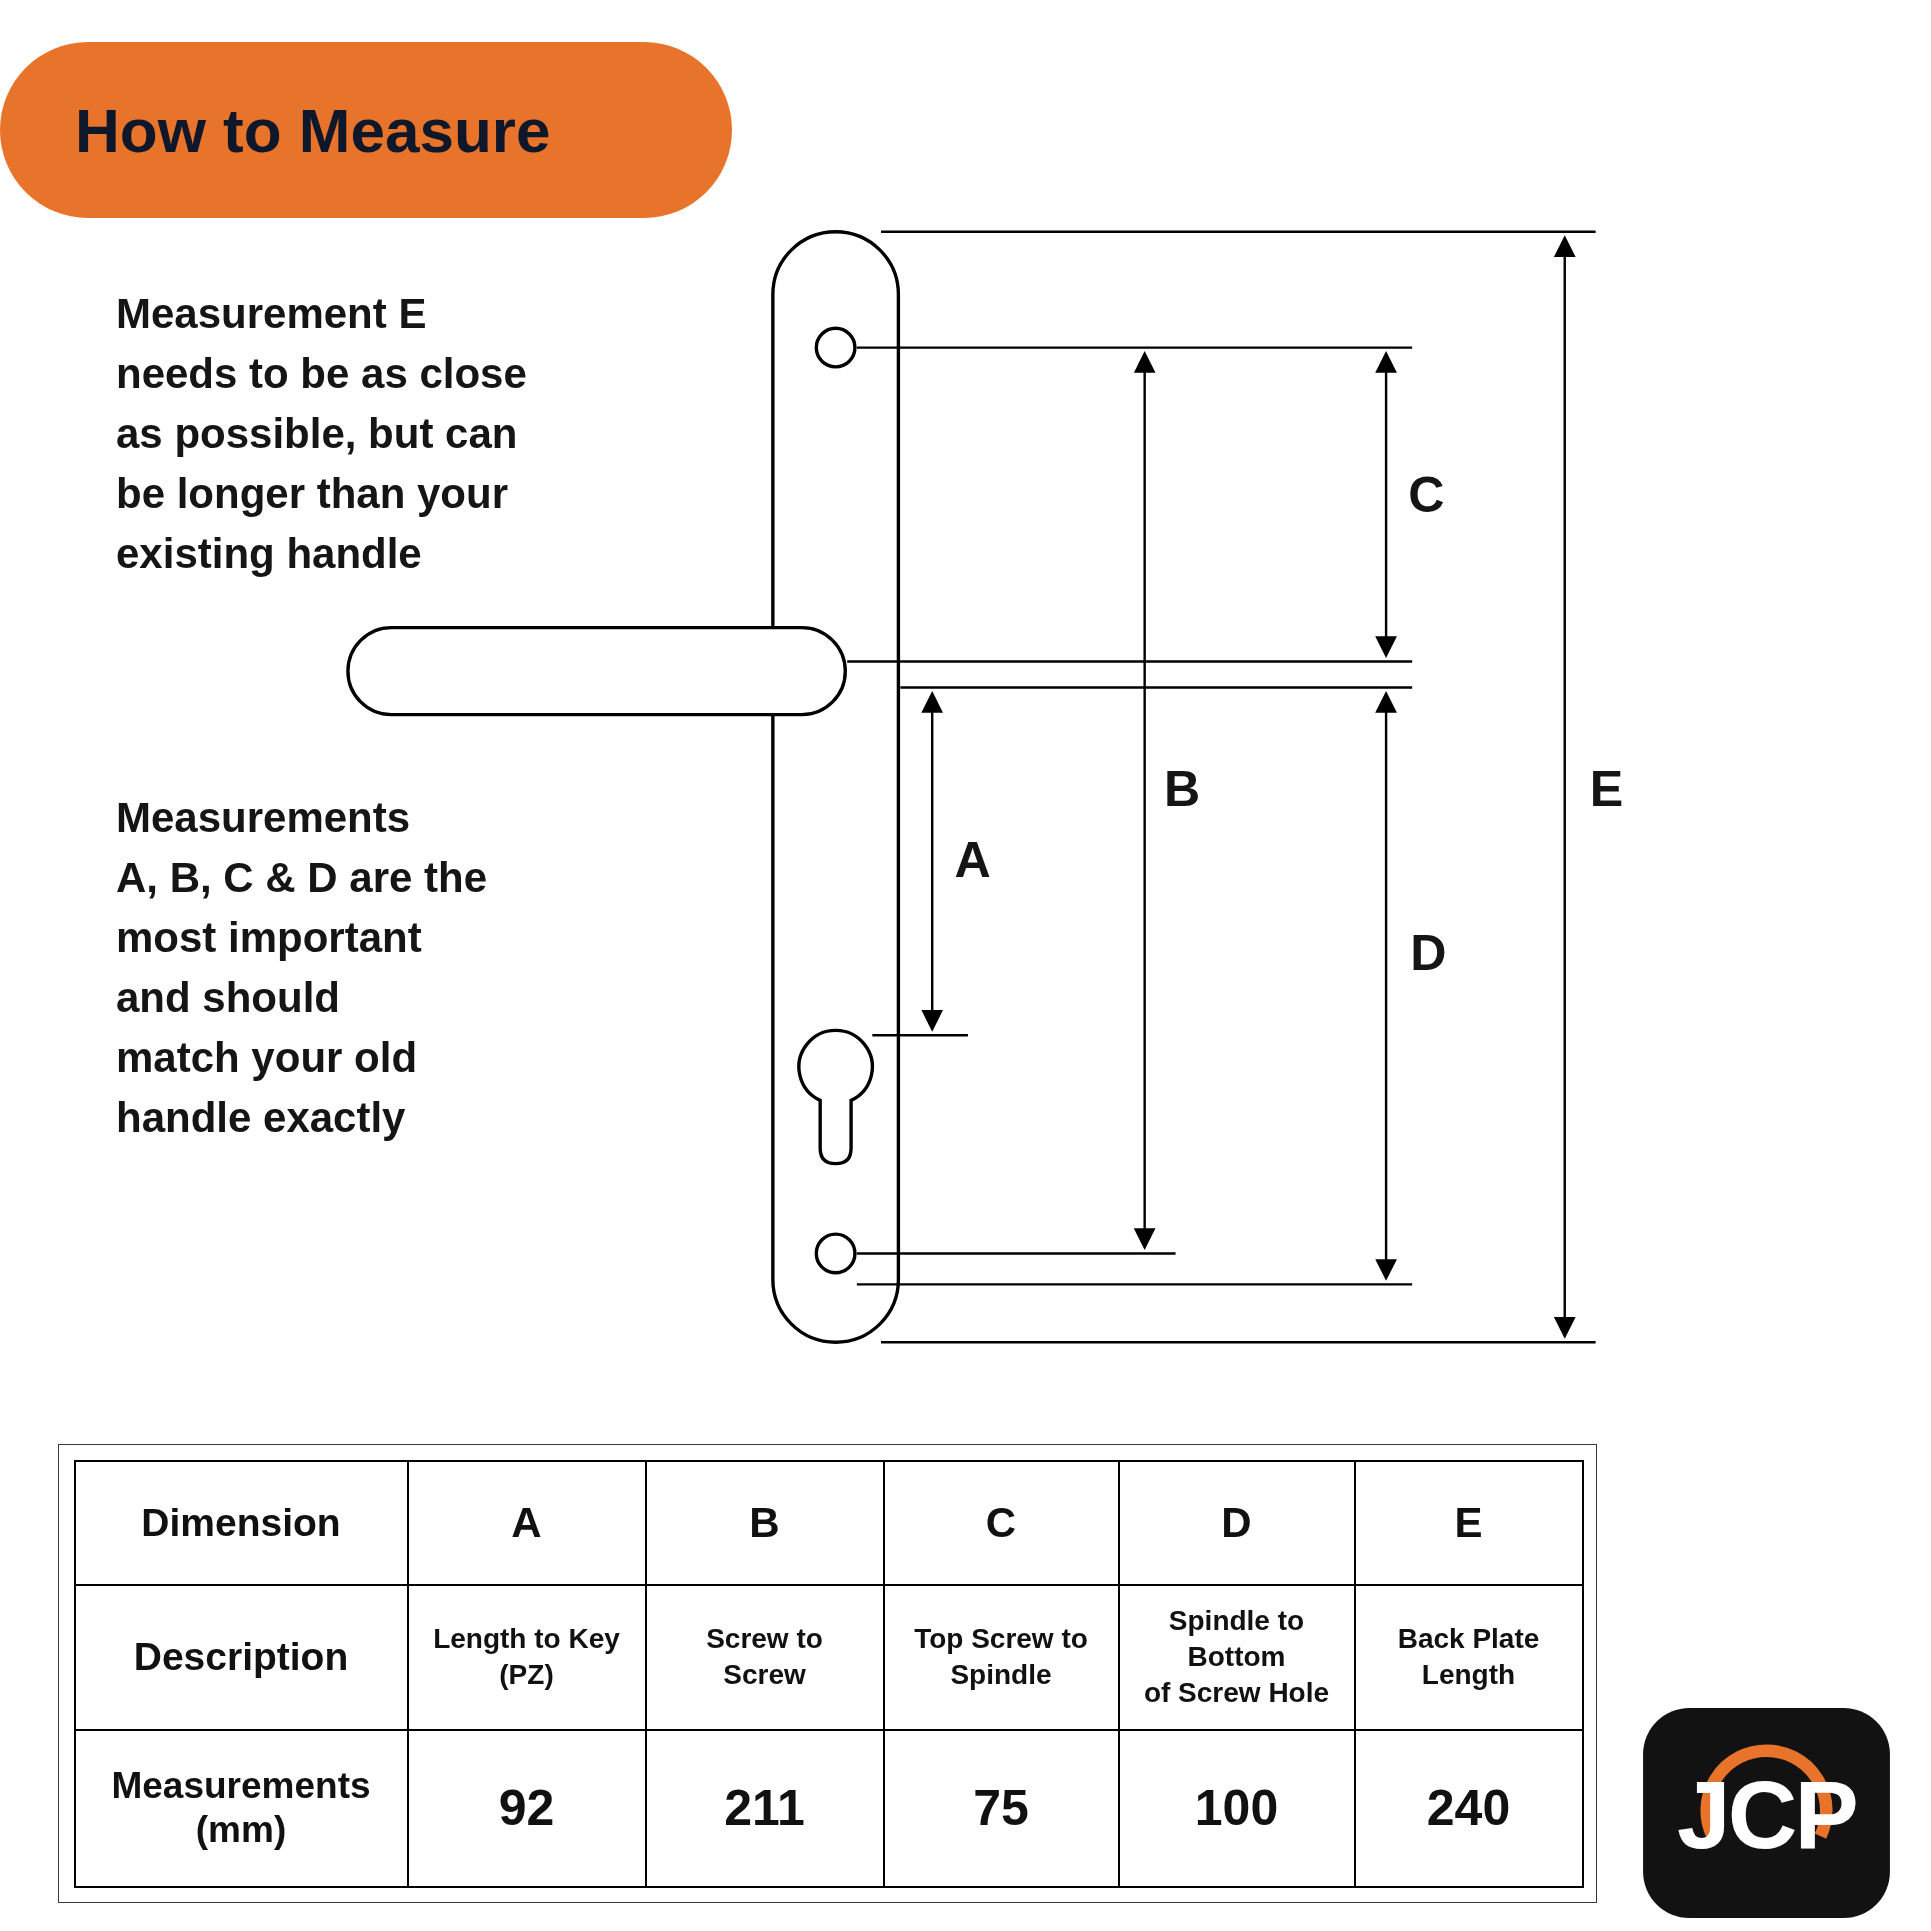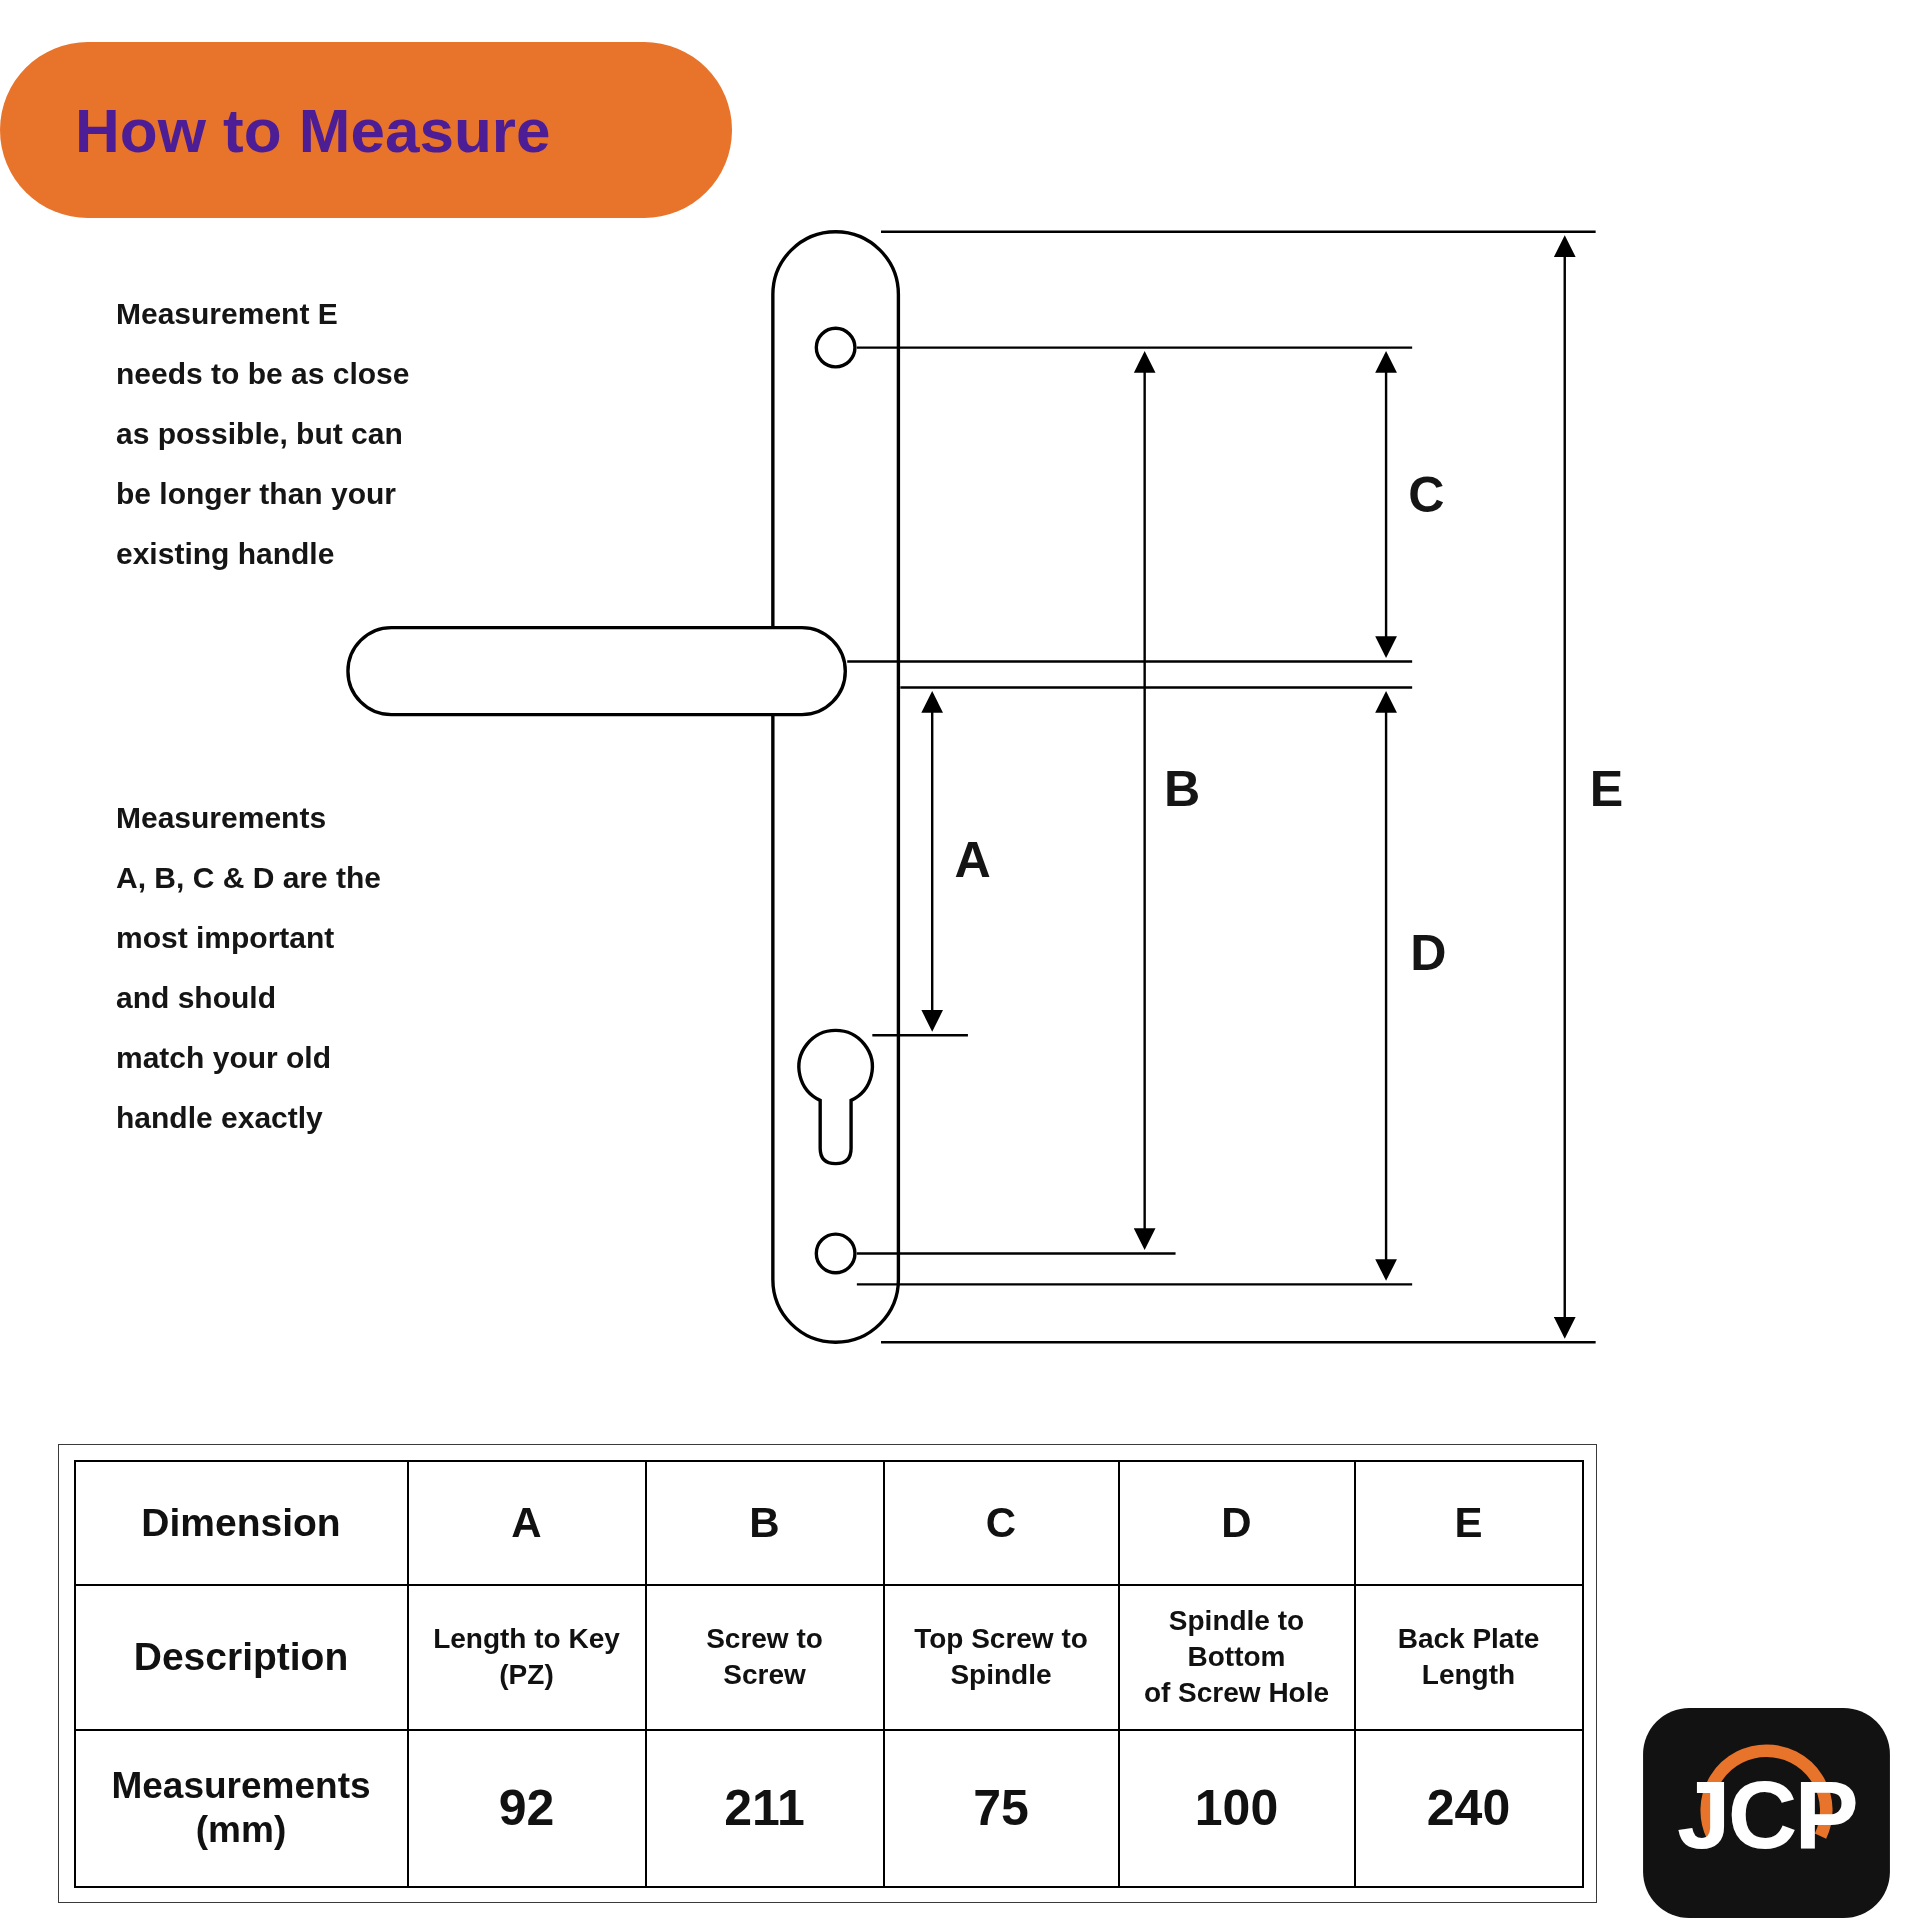--- a/index.html
+++ b/index.html
@@ -5,26 +5,26 @@
   * { margin:0; padding:0; box-sizing:border-box; }
   html, body { background:#ffffff; font-family:"Liberation Sans", sans-serif; color:#111; }
   .page { position:relative; width:1931px; height:1931px; background:#fff; overflow:hidden; }
 
   
   .banner {
     position:absolute; left:0; top:42px; width:732px; height:176px;
     background:#E8732A; border-radius:89px;
     display:flex; align-items:center;
   }
-  .banner h1 { font-size:62px; font-weight:bold; color:#4c1d95; padding-left:75px;text-align:center; }
+  .banner h1 { font-size:62px; font-weight:bold; color:#0f172a; padding-left:75px;text-align:center; }
 
   
   .note {
     position:absolute; white-space:pre-line; font-weight:bold;
-    font-size:30px; line-height:60px; color:#151515;
+    font-size:42px; line-height:60px; color:#151515;
   }
   .note-e    { left:116px; top:284px;  width:483px; }
   .note-abcd { left:116px; top:788px;  width:483px; }
 
   
   .diagram { position:absolute; left:290px; top:222px; }
 
   
   .table-wrap {
     position:absolute; left:58px; top:1444px; width:1539px;

